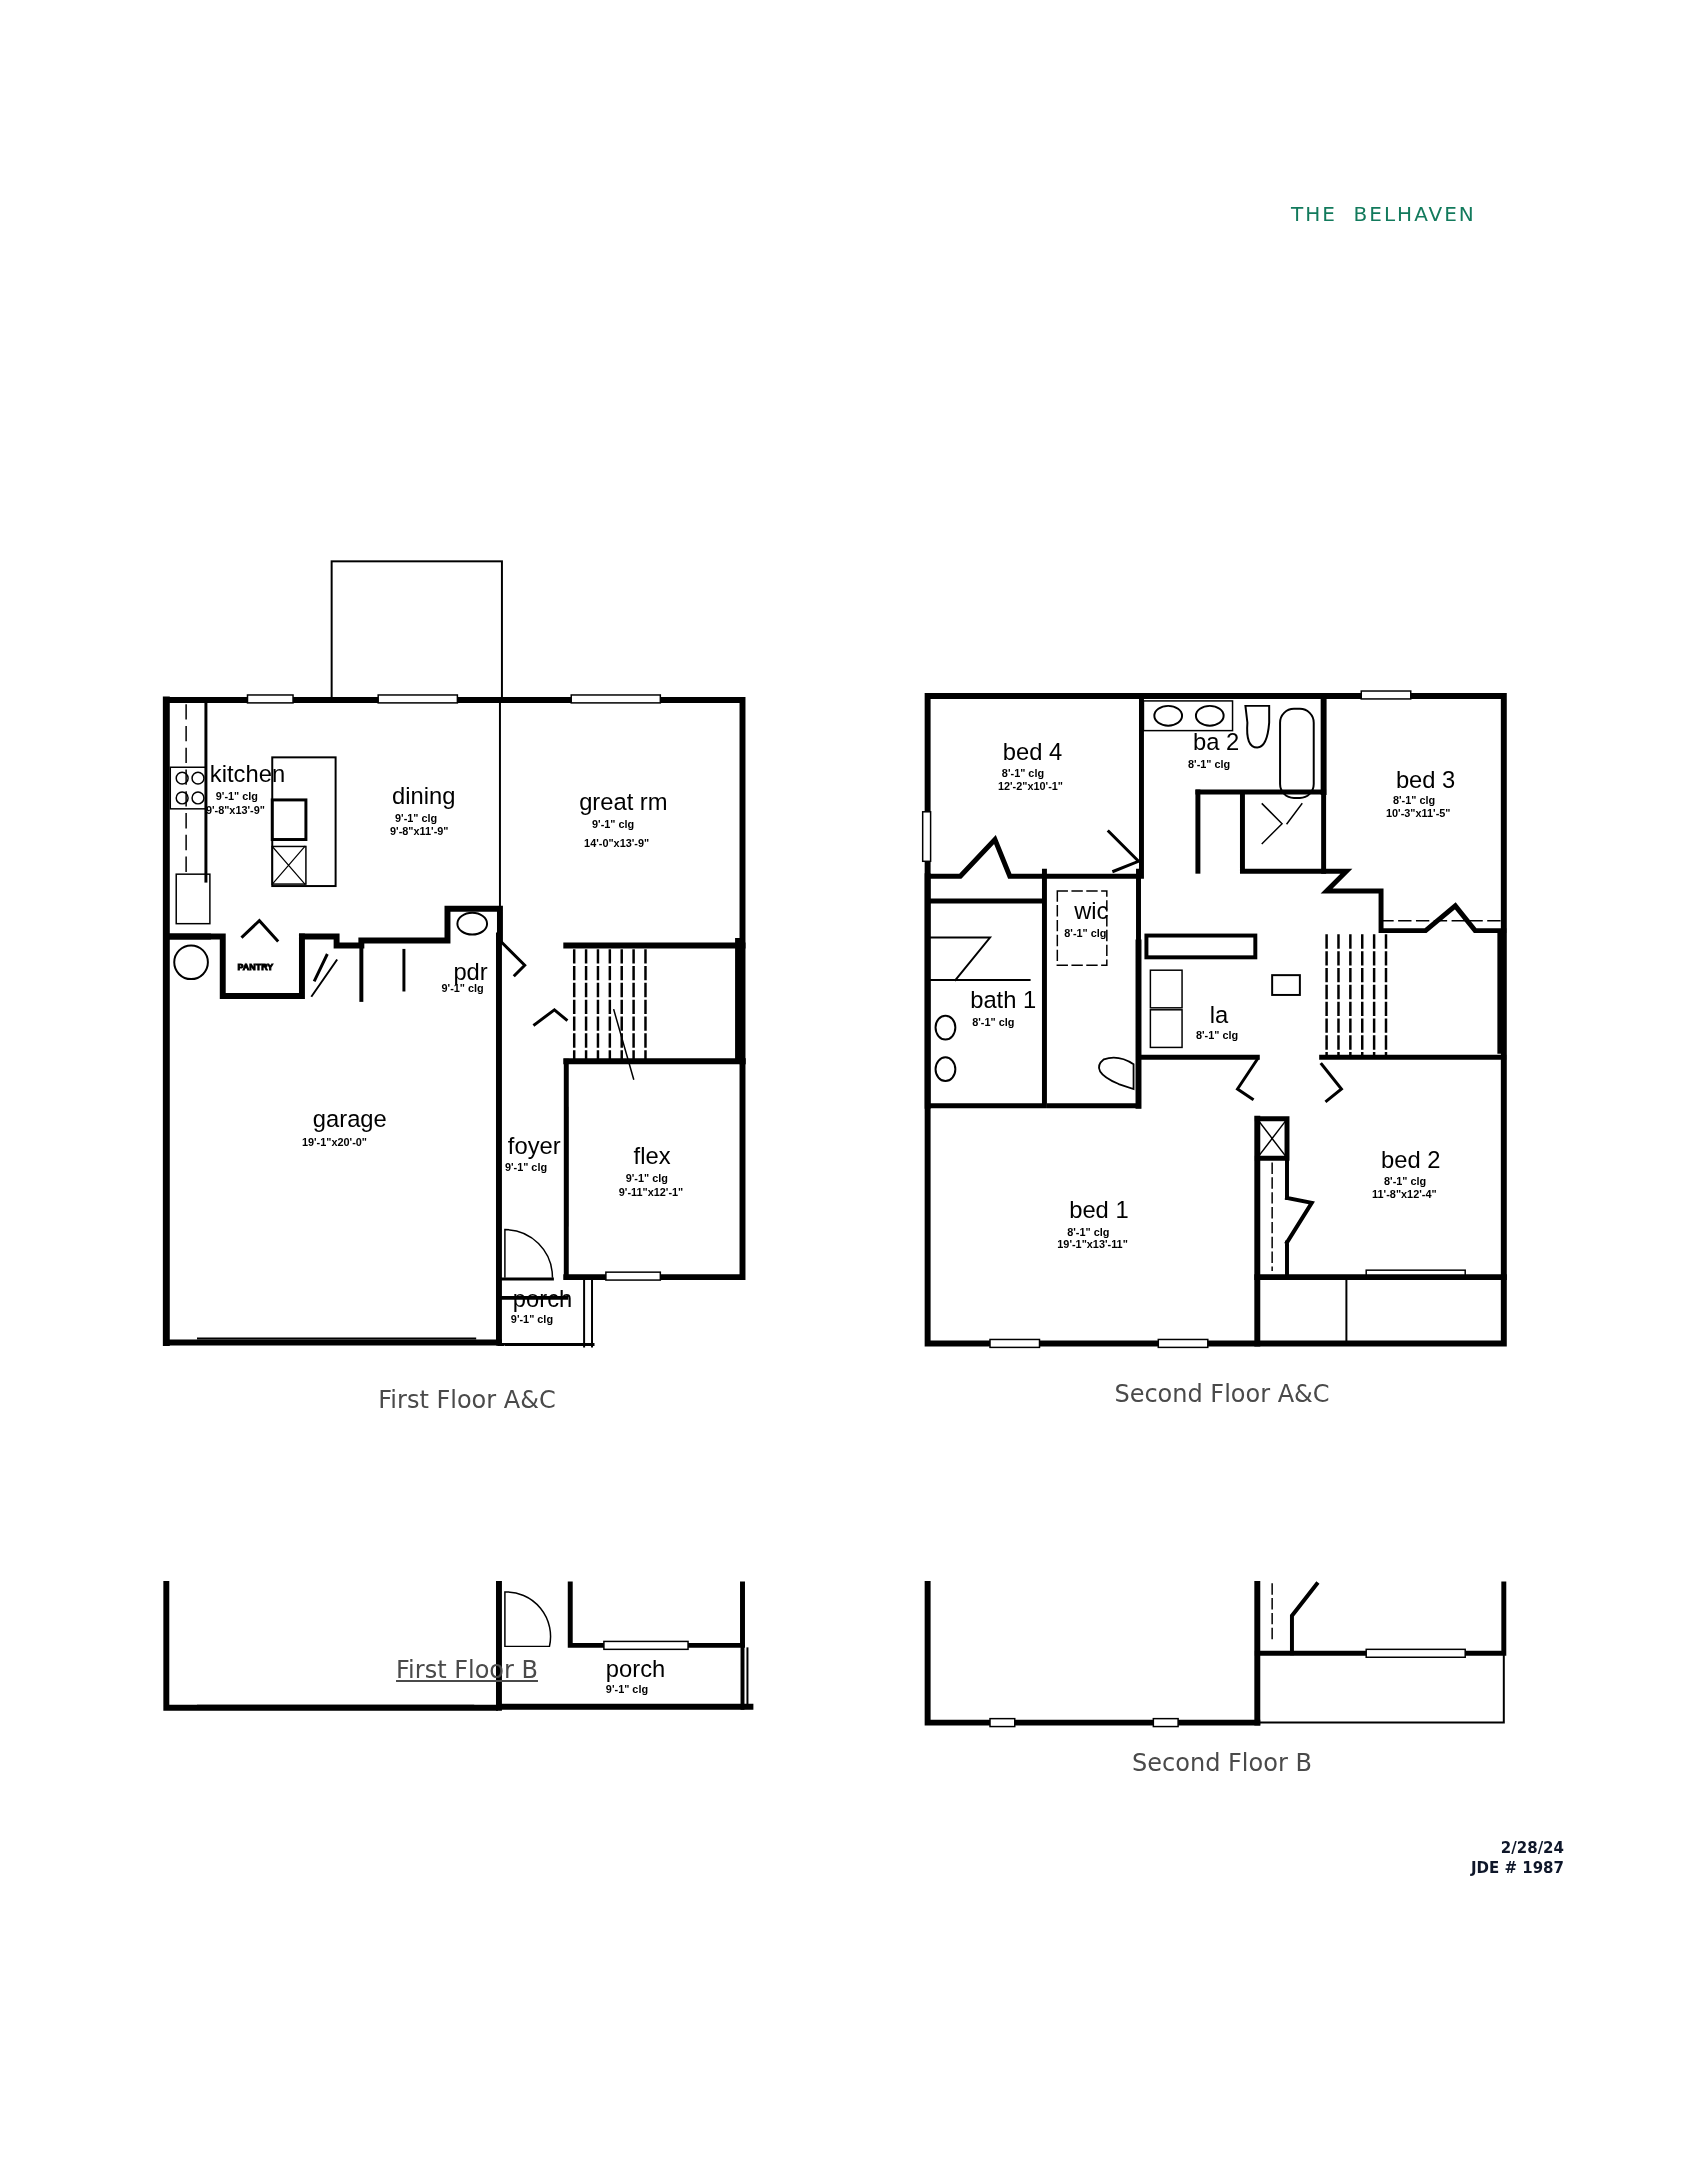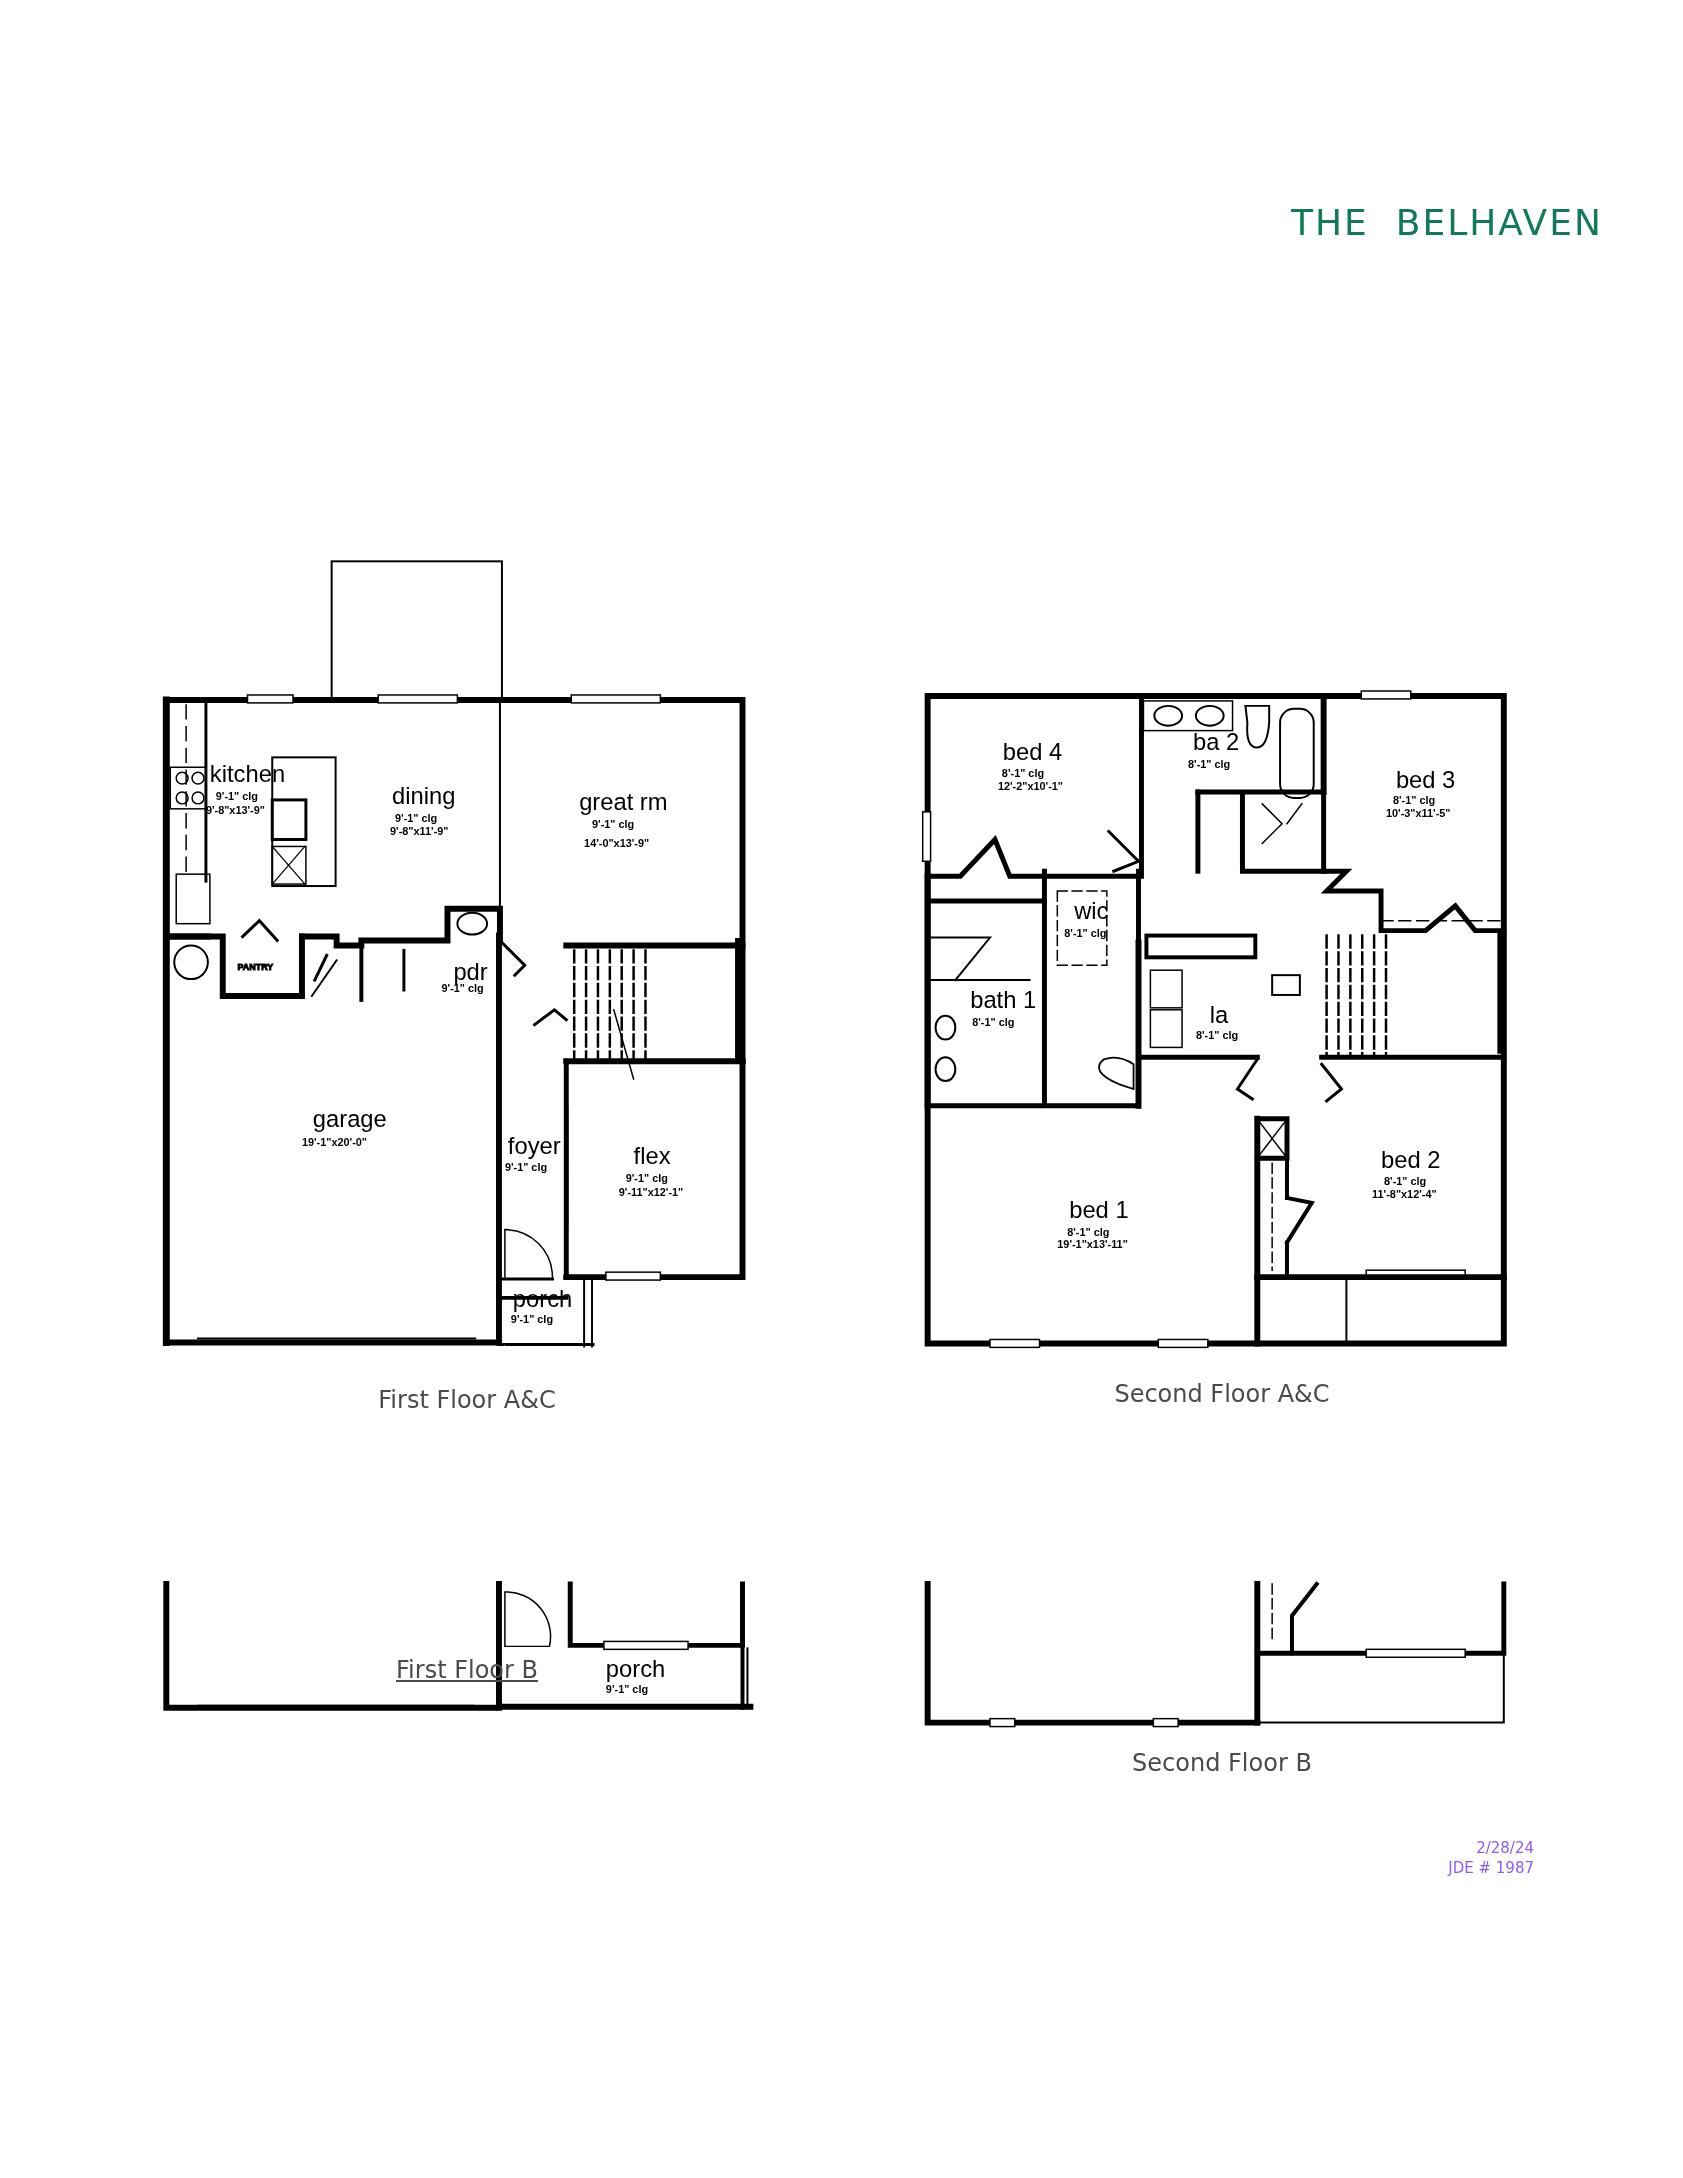--- a/index.html
+++ b/index.html
@@ -1,19 +1,19 @@
 <!DOCTYPE html>
 <html><head>
 <meta charset="utf-8">
 <style>
   html, body { margin:0; padding:0; background:#ffffff; }
   body { width:1683px; height:2178px; position:relative; overflow:hidden; font-family:"Liberation Sans", sans-serif; }
-  .title { position:absolute; left:1291px; top:202px; font-size:36px; letter-spacing:2px; color:#127a5c; font-family:"DejaVu Sans", sans-serif; white-space:pre; }
+  .title { position:absolute; left:1291px; top:202px; font-size:20px; letter-spacing:2px; color:#127a5c; font-family:"DejaVu Sans", sans-serif; white-space:pre; }
   .caption { position:absolute; font-family:"DejaVu Sans", sans-serif; font-size:24px; color:#4a4a4a; text-align:center; width:396px; }
-  .meta { position:absolute; right:149px; font-size:15px; color:#8b5cf6; text-align:right; font-family:"DejaVu Sans", sans-serif; }
+  .meta { position:absolute; right:119px; font-size:15px; color:#0f172a; text-align:right; font-family:"DejaVu Sans", sans-serif;font-weight:bold; }
   svg { position:absolute; left:0; top:0; }
   .rn { font-family:"Liberation Sans Narrow","Liberation Sans", sans-serif; font-size:24px; fill:#000; }
   .rd { font-family:"Liberation Sans", sans-serif; font-weight:bold; font-size:11px; fill:#000; }
   .pantry { font-family:"Liberation Sans", sans-serif; font-weight:bold; font-size:9px; fill:#000; }
 </style>
 </head>
 <body>
 
 <div class="title">THE  BELHAVEN</div>
 

